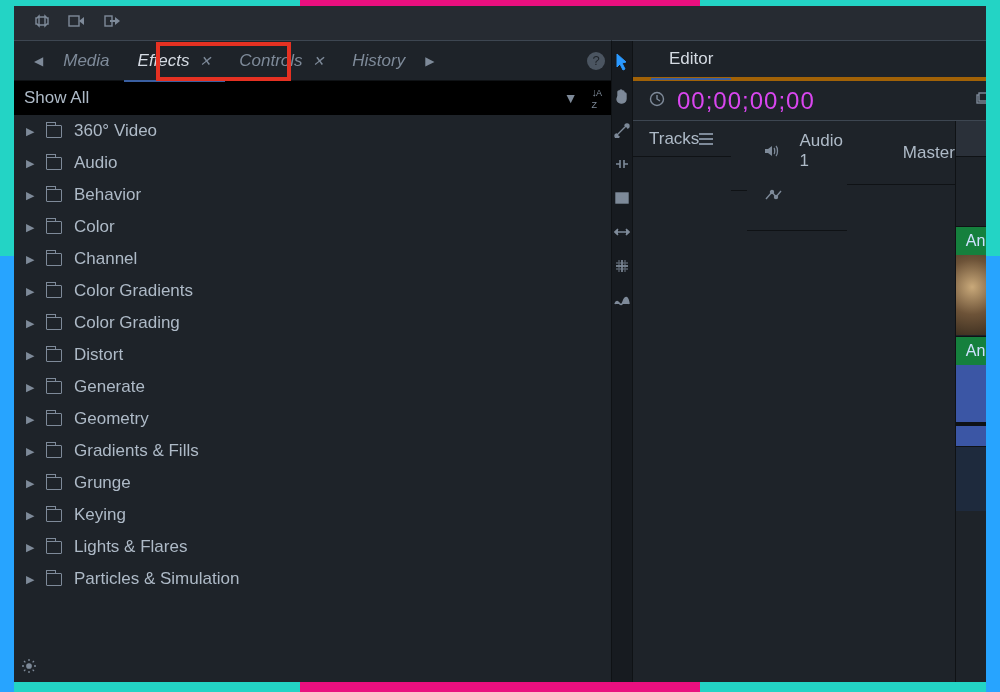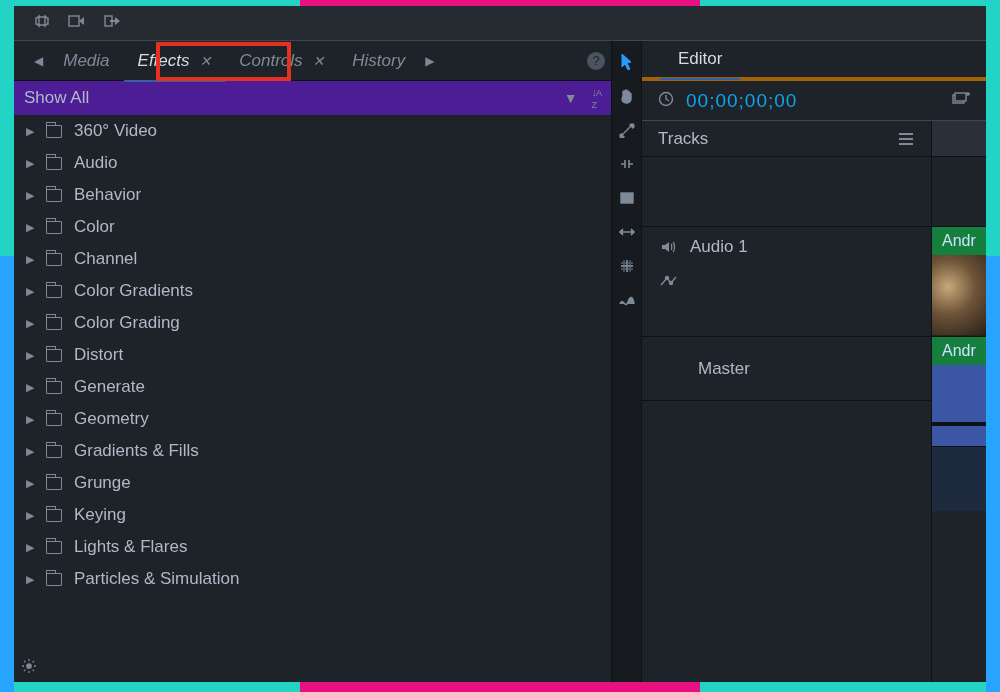--- a/index.html
+++ b/index.html
@@ -40,21 +40,21 @@
   .tab.active::after{content:"";position:absolute;left:0;right:0;bottom:-1px;height:2px;background:#3a5fa1;}
   .tab .x{font-size:14px;color:var(--text-dim);}
   .tabs .arrows{display:flex;color:var(--text-dim);padding:0 6px;font-size:12px;}
   .tabs .help{margin-left:auto;width:18px;height:18px;border-radius:50%;background:#4b5561;display:flex;align-items:center;justify-content:center;color:#1e2329;font-size:13px;}
   .red-box{position:absolute;top:1px;left:142px;width:135px;height:39px;border:4px solid var(--red);pointer-events:none;}
 
   .search-row{padding:10px 12px 8px 12px;}
   .search{background:#303741;height:40px;border-radius:2px;display:flex;align-items:center;padding:0 14px;color:var(--text-dim);font-size:17px;}
   .search input{background:transparent;border:0;outline:0;color:var(--text);font-size:17px;width:100%;}
 
-  .filter-row{display:flex;align-items:center;height:34px;padding:0 10px;background:#4c1d95;color:var(--text);font-size:17px;justify-content:space-between;}
+  .filter-row{display:flex;align-items:center;height:34px;padding:0 10px;background:#000000;color:var(--text);font-size:17px;justify-content:space-between;}
   .filter-row .r{display:flex;align-items:center;gap:14px;color:var(--text-dim);font-size:14px;}
 
   .tree{flex:1;overflow-y:auto;position:relative;padding-right:6px;}
   .tree-item{display:flex;align-items:center;height:32px;padding-left:12px;gap:12px;color:var(--text);font-size:17px;cursor:pointer;}
   .tree-item .chev{font-size:11px;color:var(--text-dim);width:8px;}
   .tree-item .folder{width:16px;height:13px;position:relative;border:1.5px solid var(--text-dim);border-radius:1px;}
   .tree-item .folder::before{content:"";position:absolute;top:-4px;left:-1.5px;width:8px;height:3px;border:1.5px solid var(--text-dim);border-bottom:0;}
   .tree::-webkit-scrollbar{width:12px;} 
   .tree::-webkit-scrollbar-track{background:transparent;} 
   .tree::-webkit-scrollbar-thumb{background:#4b535e;border-radius:6px;} 
@@ -63,36 +63,36 @@
   .toolstrip{width:30px;background:#171b20;display:flex;flex-direction:column;align-items:center;padding-top:12px;gap:16px;color:var(--text-dim);border-right:1px solid #0f1215;}
   .toolstrip .ti{width:20px;height:18px;display:flex;align-items:center;justify-content:center;}
   .toolstrip svg{fill:var(--text-dim);stroke:var(--text-dim);}
   .toolstrip .sel svg{fill:#2a99ff;stroke:#2a99ff;}
 
   .editor{flex:1;display:flex;flex-direction:column;background:var(--bg);}
   .ed-tabs{height:40px;display:flex;align-items:center;padding-left:18px;border-bottom:4px solid #a16207;}
   .ed-tabs .etab{height:40px;display:flex;align-items:center;padding:0 18px;color:#d5dbe3;font-size:17px;position:relative;}
   .ed-tabs .etab::after{content:"";position:absolute;left:0;right:0;bottom:-1px;height:2px;background:#3a5fa1;}
   .ed-head{height:40px;display:flex;align-items:center;padding:0 16px;gap:12px;border-bottom:1px solid var(--border);}
-  .ed-head .tc{color:#0ea5e9;font-size:19px;letter-spacing:1px;}
+  .ed-head .tc{color:#d946ef;font-size:24px;letter-spacing:1px;}
   .ed-head svg{stroke:var(--text-dim);fill:none;}
   .ed-head .sp{flex:1;}
 
   .tracks{flex:1;display:flex;min-height:0;position:relative;}
-  .tr-left{flex:0 0 290px;border-right:1px solid #0f1215;display:flex;flex-direction:column;}
+  .tr-left{flex:0 0 290px;border-right:1px solid #0f1215;display:flex;flex-direction:row;}
   .tr-right{flex:1;display:flex;flex-direction:column;overflow:hidden;}
 
   .row{border-bottom:1px solid #0f1215;position:relative;padding-left:16px;display:flex;align-items:flex-start;}
   .row .lbl{color:var(--text);font-size:17px;}
   .row .ico{width:22px;display:flex;align-items:center;justify-content:center;color:var(--text-dim);}
   .row-h{height:36px;align-items:center;justify-content:space-between;padding-right:18px;}
   .row-sp{height:70px;}
   .row-v{height:110px;padding-top:8px;gap:18px;}
   .row-a{height:110px;padding-top:10px;gap:18px;flex-direction:column;}
-  .row-a .line1{display:flex;gap:10px;align-items:center;}
+  .row-a .line1{display:flex;gap:18px;align-items:center;}
   .row-m{height:64px;align-items:center;padding-left:56px;}
 
   .clip{background:#15803d;height:28px;display:flex;align-items:center;padding:0 10px;color:#cfe0ff;font-size:16px;overflow:hidden;}
   .clip-img{height:80px;background:radial-gradient(circle at 30% 40%,#c9a97a 0%,#6d5338 45%,#2a2117 100%);}
   .clip-blue{height:58px;background:#3b56a5;}
   .clip-dark{height:46px;background:#1e2a3d;}
   .ruler{height:36px;background:#2a3039;border-bottom:1px solid #0f1215;}
 
   .menu-ico{display:flex;flex-direction:column;gap:3px;}
   .menu-ico span{width:14px;height:2px;background:var(--text-dim);display:block;}

